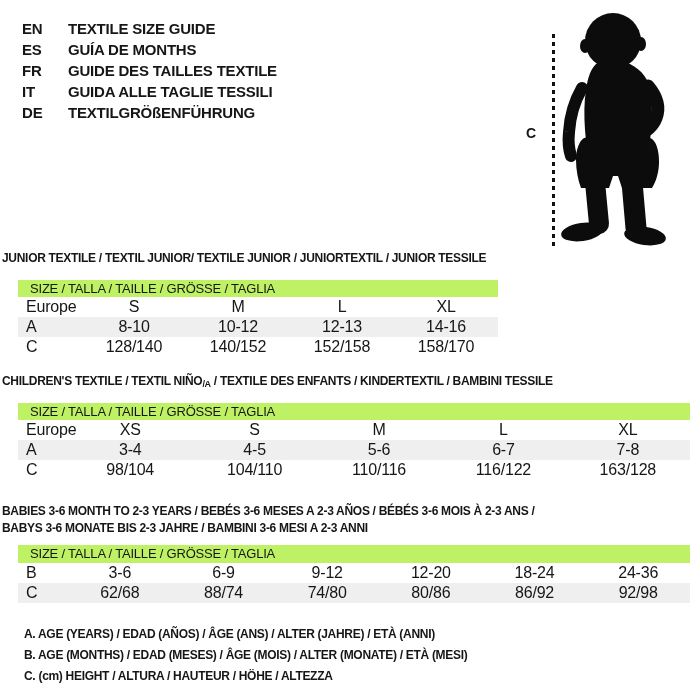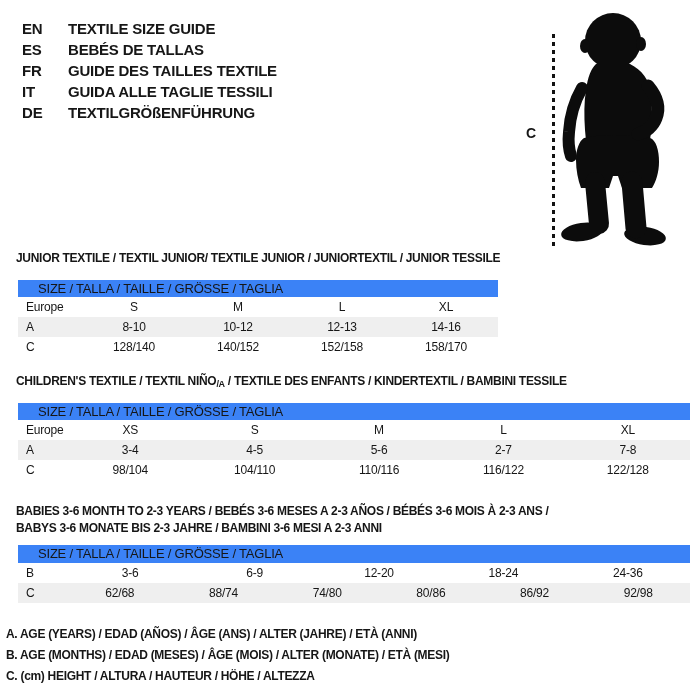--- a/index.html
+++ b/index.html
@@ -17,57 +17,57 @@
 
   
   .figure-svg { position:absolute; left:556px; top:10px; }
   .dash-line {
     position:absolute; left:552px; top:34px; width:3px; height:212px;
     background:repeating-linear-gradient(to bottom, #111 0 4px, transparent 4px 8px);
   }
   .height-label { position:absolute; left:526px; top:125px; font-size:14px; font-weight:700; }
 
   
-  .tbl-title { position:absolute; left:16px; font-size:12px; font-weight:700; letter-spacing:-0.3px; white-space:nowrap; }
+  .tbl-title { position:absolute; left:2px; font-size:12px; font-weight:700; letter-spacing:-0.3px; white-space:nowrap; }
   .tbl-title .sub { font-size:9px; vertical-align:-2px; }
   .tbl-title.two-line { white-space:normal; line-height:17px; width:560px; }
 
   
   .size-table { position:absolute; left:18px; }
   .size-table .bar {
-    background:#3b82f6; height:17px; line-height:17px;
-    font-size:13px; padding-left:20px; white-space:nowrap;
+    background:#bef264; height:17px; line-height:17px;
+    font-size:13px; padding-left:12px; white-space:nowrap;
   }
-  .trow { display:flex; height:20px; line-height:20px; font-size:12px; }
+  .trow { display:flex; height:20px; line-height:20px; font-size:16px; }
   .trow.shaded { background:#efefef; }
   .rlabel { padding-left:8px; }
   .t1 { width:480px; top:280px; }
   .t1 .rlabel { width:64px; }
   .t2 { width:672px; top:403px; }
   .t3 { width:672px; top:545px; }
   .t2 .rlabel, .t3 .rlabel { width:50px; }
   .cell { flex:1; text-align:center; }
 
   
-  .footnotes { position:absolute; left:6px; top:624px; }
+  .footnotes { position:absolute; left:24px; top:624px; }
   .fn-line { font-size:12px; font-weight:700; line-height:21px; letter-spacing:-0.3px; white-space:nowrap; }
 </style>
 </head>
 <body>
 
 <div class="page">
 
   <div class="langs">
     <div class="lang-row">
       <span class="lang-code">EN</span>
       <span>TEXTILE SIZE GUIDE</span>
     </div>
     <div class="lang-row">
       <span class="lang-code">ES</span>
-      <span>BEBÉS DE TALLAS</span>
+      <span>GUÍA DE MONTHS</span>
     </div>
     <div class="lang-row">
       <span class="lang-code">FR</span>
       <span>GUIDE DES TAILLES TEXTILE</span>
     </div>
     <div class="lang-row">
       <span class="lang-code">IT</span>
       <span>GUIDA ALLE TAGLIE TESSILI</span>
     </div>
     <div class="lang-row">
@@ -131,43 +131,44 @@
       <span class="cell">S</span>
       <span class="cell">M</span>
       <span class="cell">L</span>
       <span class="cell">XL</span>
     </div>
     <div class="trow shaded">
       <span class="rlabel">A</span>
       <span class="cell">3-4</span>
       <span class="cell">4-5</span>
       <span class="cell">5-6</span>
-      <span class="cell">2-7</span>
+      <span class="cell">6-7</span>
       <span class="cell">7-8</span>
     </div>
     <div class="trow">
       <span class="rlabel">C</span>
       <span class="cell">98/104</span>
       <span class="cell">104/110</span>
       <span class="cell">110/116</span>
       <span class="cell">116/122</span>
-      <span class="cell">122/128</span>
+      <span class="cell">163/128</span>
     </div>
   </div>
 
   <div class="tbl-title two-line" style="top:503px">
     <div>BABIES 3-6 MONTH TO 2-3 YEARS / BEBÉS 3-6 MESES A 2-3 AÑOS / BÉBÉS 3-6 MOIS À 2-3 ANS /</div>
     <div>BABYS 3-6 MONATE BIS 2-3 JAHRE / BAMBINI 3-6 MESI A 2-3 ANNI</div>
   </div>
   <div class="size-table t3">
     <div class="bar" style="height:18px;line-height:18px">SIZE / TALLA / TAILLE / GRÖSSE / TAGLIA</div>
     <div class="trow">
       <span class="rlabel">B</span>
       <span class="cell">3-6</span>
       <span class="cell">6-9</span>
+      <span class="cell">9-12</span>
       <span class="cell">12-20</span>
       <span class="cell">18-24</span>
       <span class="cell">24-36</span>
     </div>
     <div class="trow shaded">
       <span class="rlabel">C</span>
       <span class="cell">62/68</span>
       <span class="cell">88/74</span>
       <span class="cell">74/80</span>
       <span class="cell">80/86</span>

